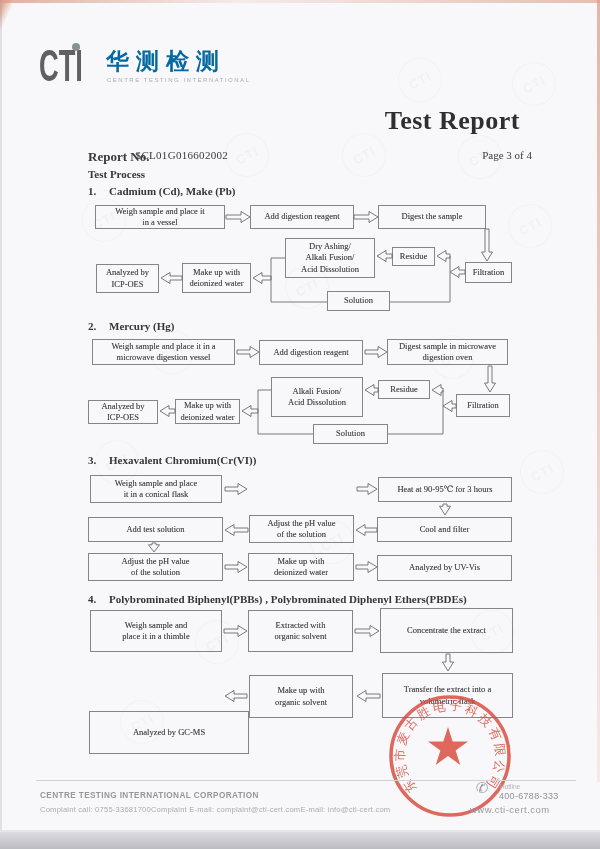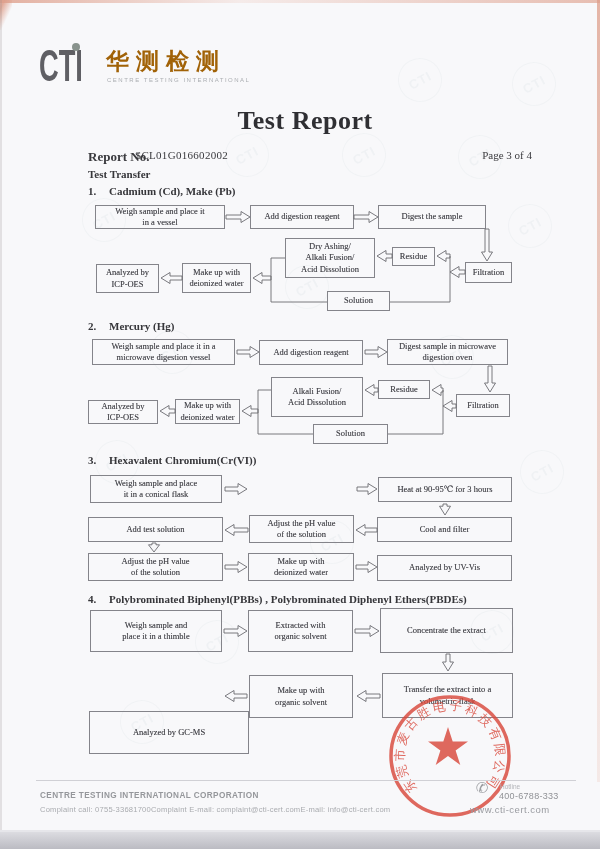--- a/index.html
+++ b/index.html
@@ -18,24 +18,24 @@
     background:linear-gradient(to bottom,#dcdce1,#bbbbc2);}
   
   .wm{position:absolute;width:42px;height:42px;border:1.5px solid rgba(110,145,150,.9);
     border-radius:50%;display:flex;align-items:center;justify-content:center;
     transform:rotate(-28deg);opacity:.055;}
   .wm span{font:bold 13px "Liberation Sans",sans-serif;letter-spacing:1px;color:rgba(90,130,140,.95);}
   
   .logo-cti{position:absolute;left:39px;top:44px;font:bold 44px/1 "Liberation Sans",sans-serif;
     color:#5f5f64;transform:scaleX(.62);transform-origin:left top;}
   .logo-dot{position:absolute;left:72px;top:43px;width:8px;height:8px;border-radius:50%;background:#89938d;}
-  .logo-cn{position:absolute;left:106px;top:50px;font:bold 23px/1 sans-serif;color:#a16207;letter-spacing:7px;}
+  .logo-cn{position:absolute;left:106px;top:50px;font:bold 23px/1 sans-serif;color:#0369a1;letter-spacing:7px;}
   .logo-en{position:absolute;left:107px;top:77px;font:6px "Liberation Sans",sans-serif;color:#abaeb2;letter-spacing:1.5px;}
   
-  .doc-title{position:absolute;left:90px;top:106px;width:430px;text-align:center;
+  .doc-title{position:absolute;left:90px;top:106px;width:430px;text-align:right;
     font-weight:bold;font-size:26px;color:#2f2f33;letter-spacing:.5px;}
   .rlabel{position:absolute;left:88px;top:149px;font-weight:bold;font-size:13px;color:#3a3a3e;}
   .rvalue{position:absolute;left:135px;top:149px;font-size:11px;color:#3a3a3e;letter-spacing:.3px;}
   .pginfo{position:absolute;left:440px;top:149px;width:92px;text-align:right;font-size:11px;color:#3a3a3e;}
   .tproc{position:absolute;left:88px;top:168px;font-weight:bold;font-size:11px;color:#36363a;}
   .sec-h{position:absolute;left:88px;font-weight:bold;font-size:11px;color:#36363a;}
   .sec-num{display:inline-block;width:21px;}
   
   .fbox{position:absolute;border:1px solid #84848a;box-sizing:border-box;
     display:flex;align-items:center;justify-content:center;text-align:center;
@@ -118,21 +118,21 @@
 
   <div class="logo-cti">CTI</div>
   <div class="logo-dot"></div>
   <div class="logo-cn">华测检测</div>
   <div class="logo-en">CENTRE TESTING INTERNATIONAL</div>
 
   <div class="doc-title">Test Report</div>
   <div class="rlabel">Report No.</div>
   <div class="rvalue">SCL01G016602002</div>
   <div class="pginfo">Page 3 of 4</div>
-  <div class="tproc">Test Transfer</div>
+  <div class="tproc">Test Process</div>
 
   <div class="sec-h" style="top:185px"><span class="sec-num">1.</span><span>Cadmium (Cd), Make (Pb)</span></div>
   <div class="sec-h" style="top:320px"><span class="sec-num">2.</span><span>Mercury (Hg)</span></div>
   <div class="sec-h" style="top:454px"><span class="sec-num">3.</span><span>Hexavalent Chromium(Cr(VI))</span></div>
   <div class="sec-h" style="top:593px"><span class="sec-num">4.</span><span>Polybrominated Biphenyl(PBBs) , Polybrominated Diphenyl Ethers(PBDEs)</span></div>
 
   <div class="fbox" style="left:95px;top:205px;width:130px;height:24px">Weigh sample and place it
 in a vessel</div>
   <div class="fbox" style="left:250px;top:205px;width:104px;height:24px">Add digestion reagent</div>
   <div class="fbox" style="left:378px;top:205px;width:108px;height:24px">Digest the sample</div>

